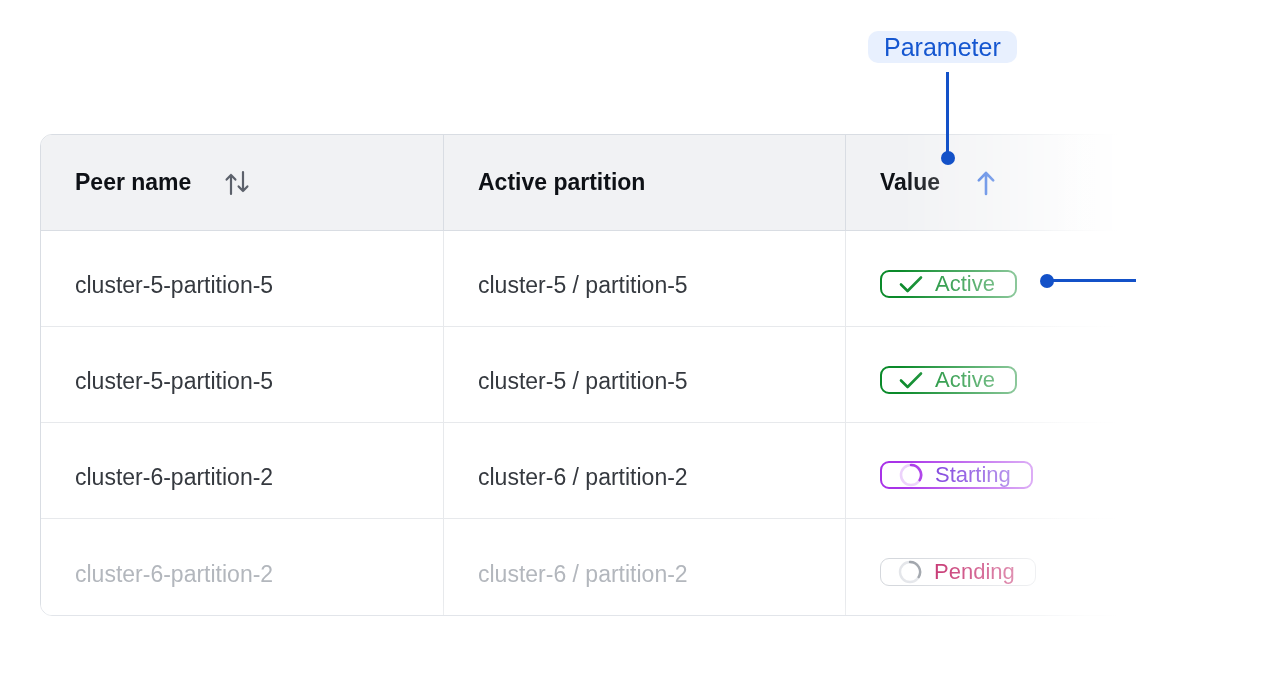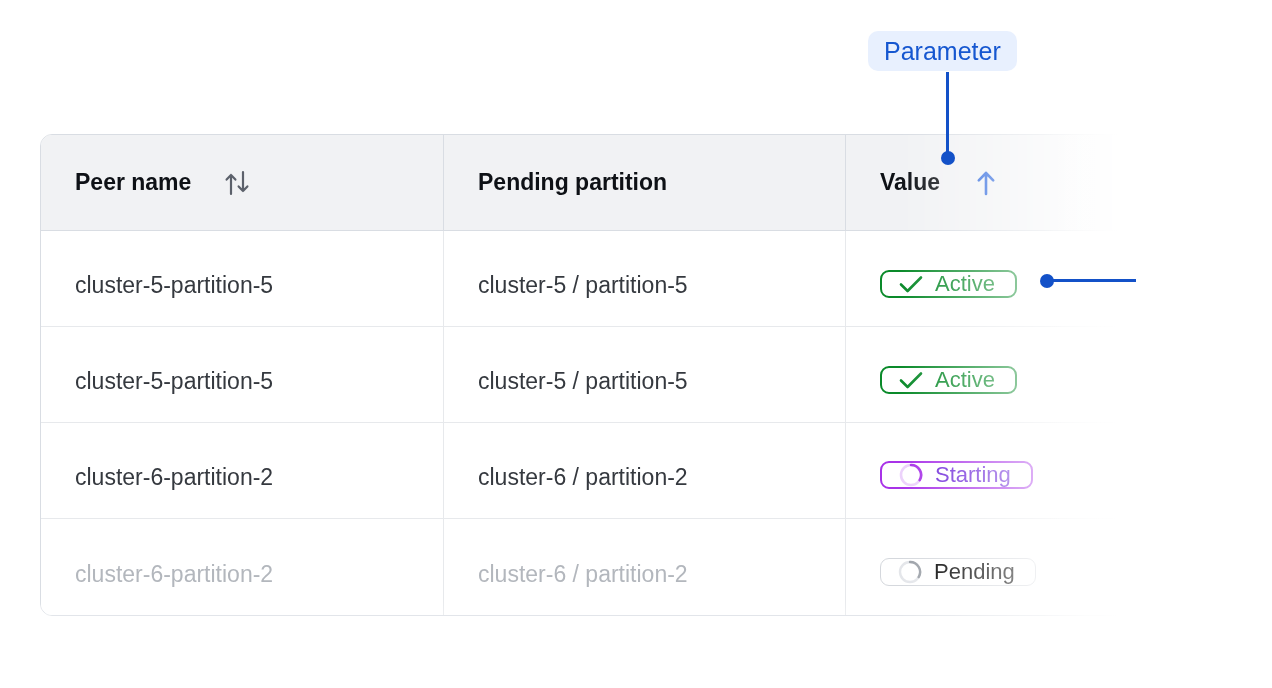--- a/index.html
+++ b/index.html
@@ -104,31 +104,31 @@
     padding: 0 20px 0 16px;
     border-radius: 9px;
     font-size: 22px;
     font-weight: 500;
     line-height: 1;
     border: 2px solid transparent;
     white-space: nowrap;
   }
   .badge.active { border-color: #0a8a2a; color: #0a8a2a; }
   .badge.starting { border-color: #a832e8; color: #6d28d9; }
-  .badge.pending { border-color: #d5d8dd; color: #000000; border-width: 1.5px; }
+  .badge.pending { border-color: #d5d8dd; color: #be185d; border-width: 1.5px; }
 
   .ico { display: inline-block; flex: 0 0 auto; line-height: 0; }
 
   
   .callout-pill {
     position: absolute;
     display: inline-flex;
     align-items: center;
     justify-content: center;
-    height: 40px;
+    height: 32px;
     padding: 0 16px;
     border-radius: 10px;
     background: #e8f0fe;
     color: #1657d0;
     font-size: 25px;
     font-weight: normal;
     white-space: nowrap;
     z-index: 30;
   }
   #pill-parameter { left: 868px; top: 31px; }
@@ -178,21 +178,21 @@
               <span class="ico">
                 <svg width="28" height="30" viewBox="0 0 28 30" fill="none">
                   <path d="M8 26 V7 M8 7 L3.6 11.6 M8 7 L12.4 11.6" stroke="#5c616b" stroke-width="2.2" stroke-linecap="round" stroke-linejoin="round"></path>
                   <path d="M20 4 V23 M20 23 L15.6 18.4 M20 23 L24.4 18.4" stroke="#5c616b" stroke-width="2.2" stroke-linecap="round" stroke-linejoin="round"></path>
                 </svg>
               </span>
             </div>
           </th>
           <th>
             <div class="th-inner">
-              <span>Pending partition</span>
+              <span>Active partition</span>
             </div>
           </th>
           <th>
             <div class="th-inner">
               <span>Value</span>
               <span class="ico">
                 <svg width="28" height="30" viewBox="0 0 28 30" fill="none">
                   <path d="M14 26 V5 M14 5 L6.8 12.4 M14 5 L21.2 12.4" stroke="#1f5ddb" stroke-width="2.6" stroke-linecap="round" stroke-linejoin="round"></path>
                 </svg>
               </span>

